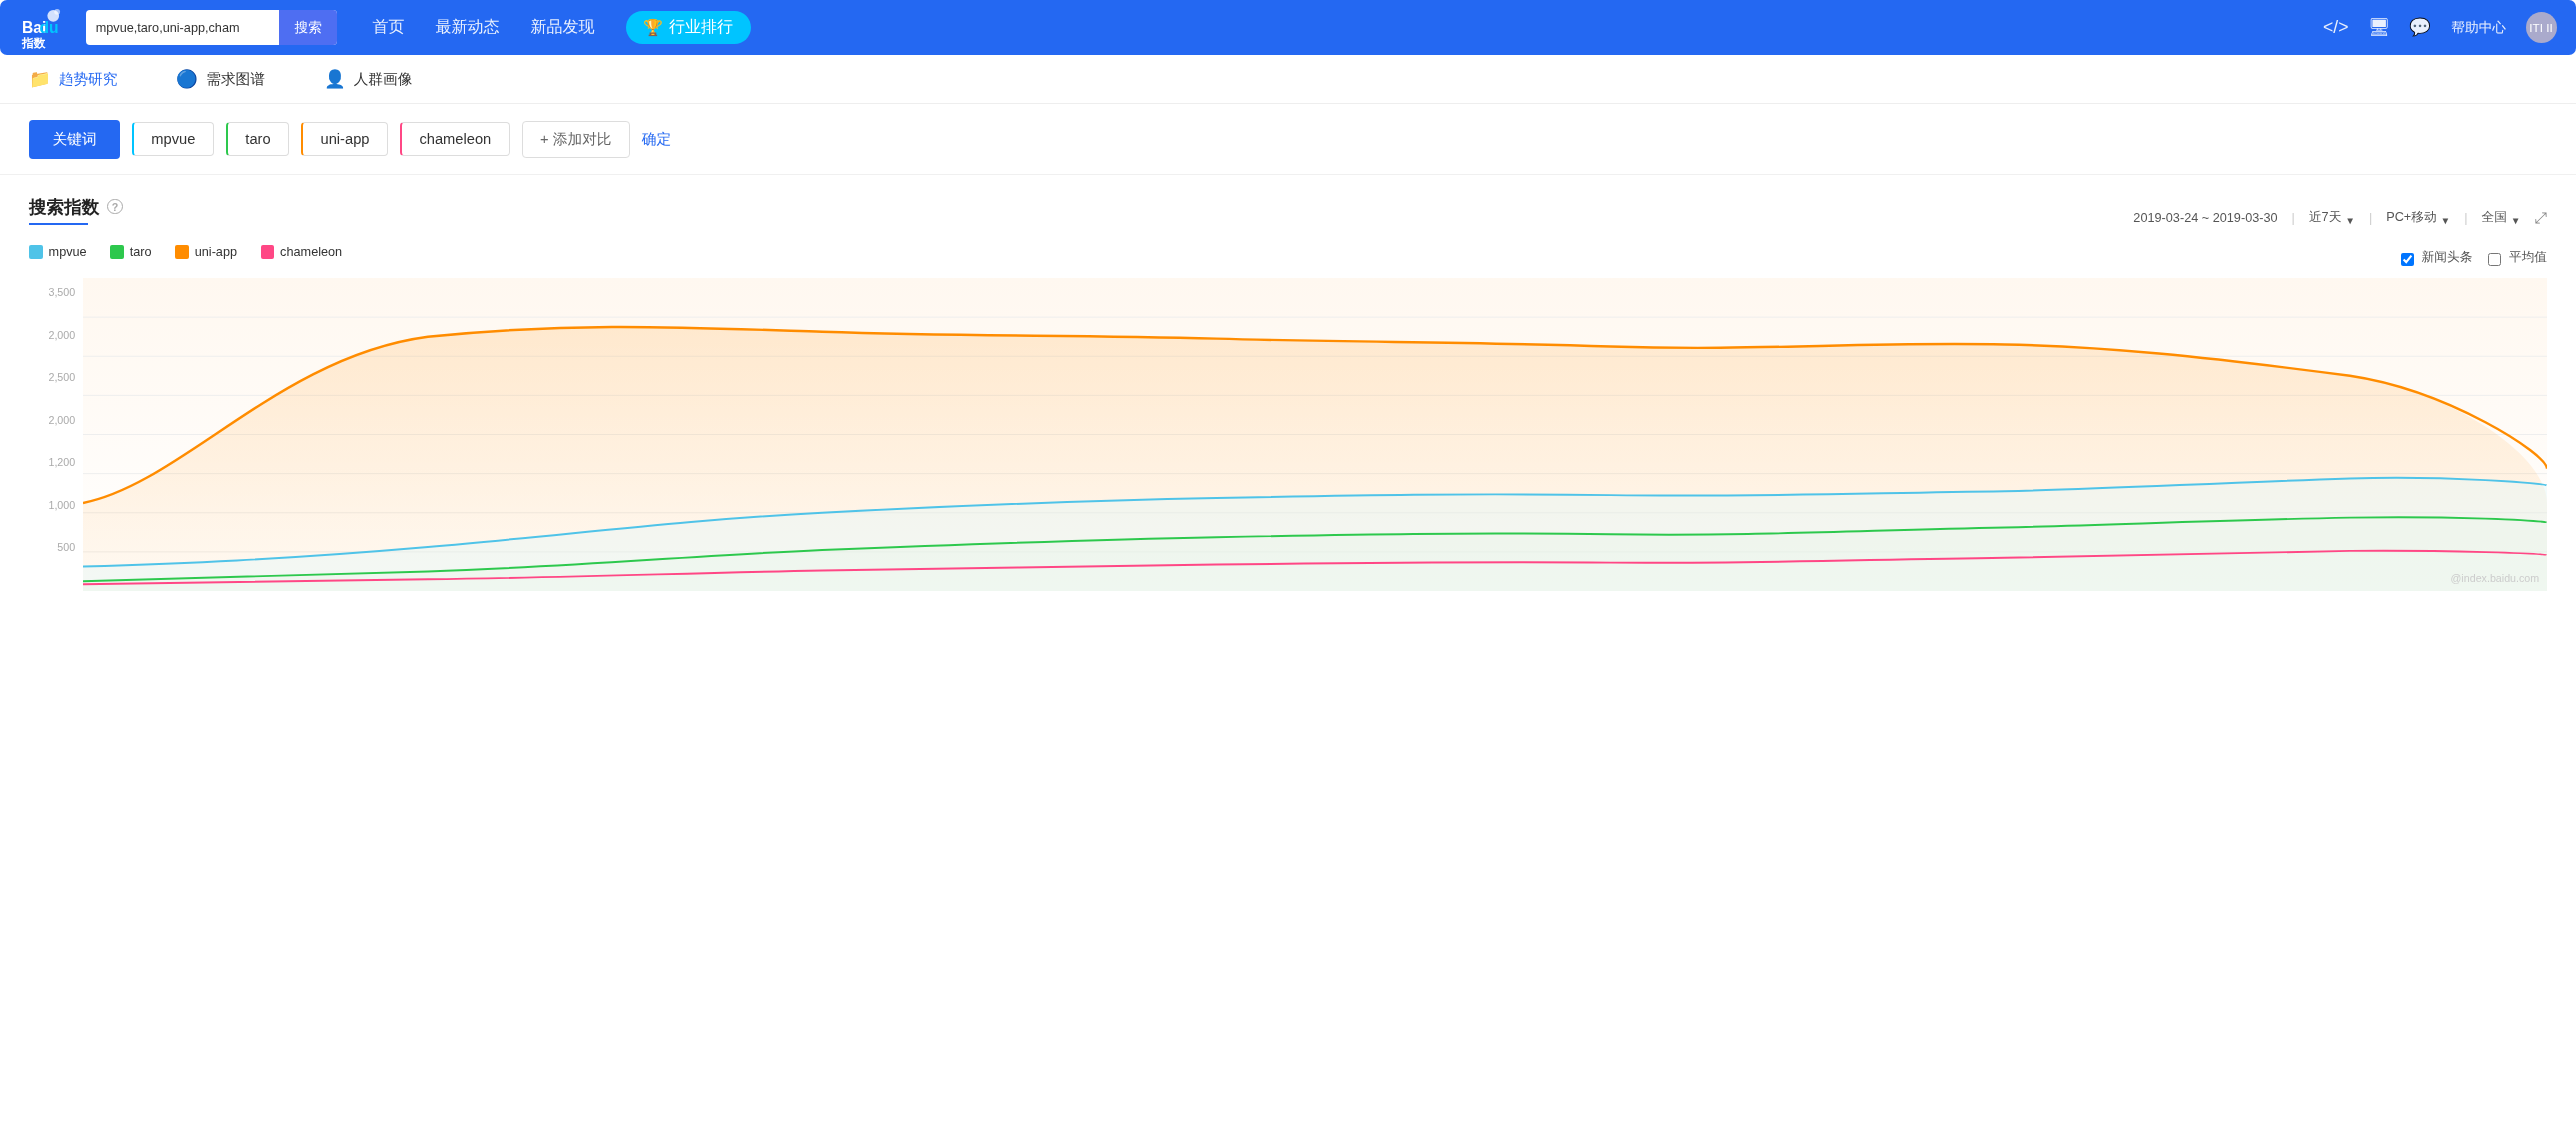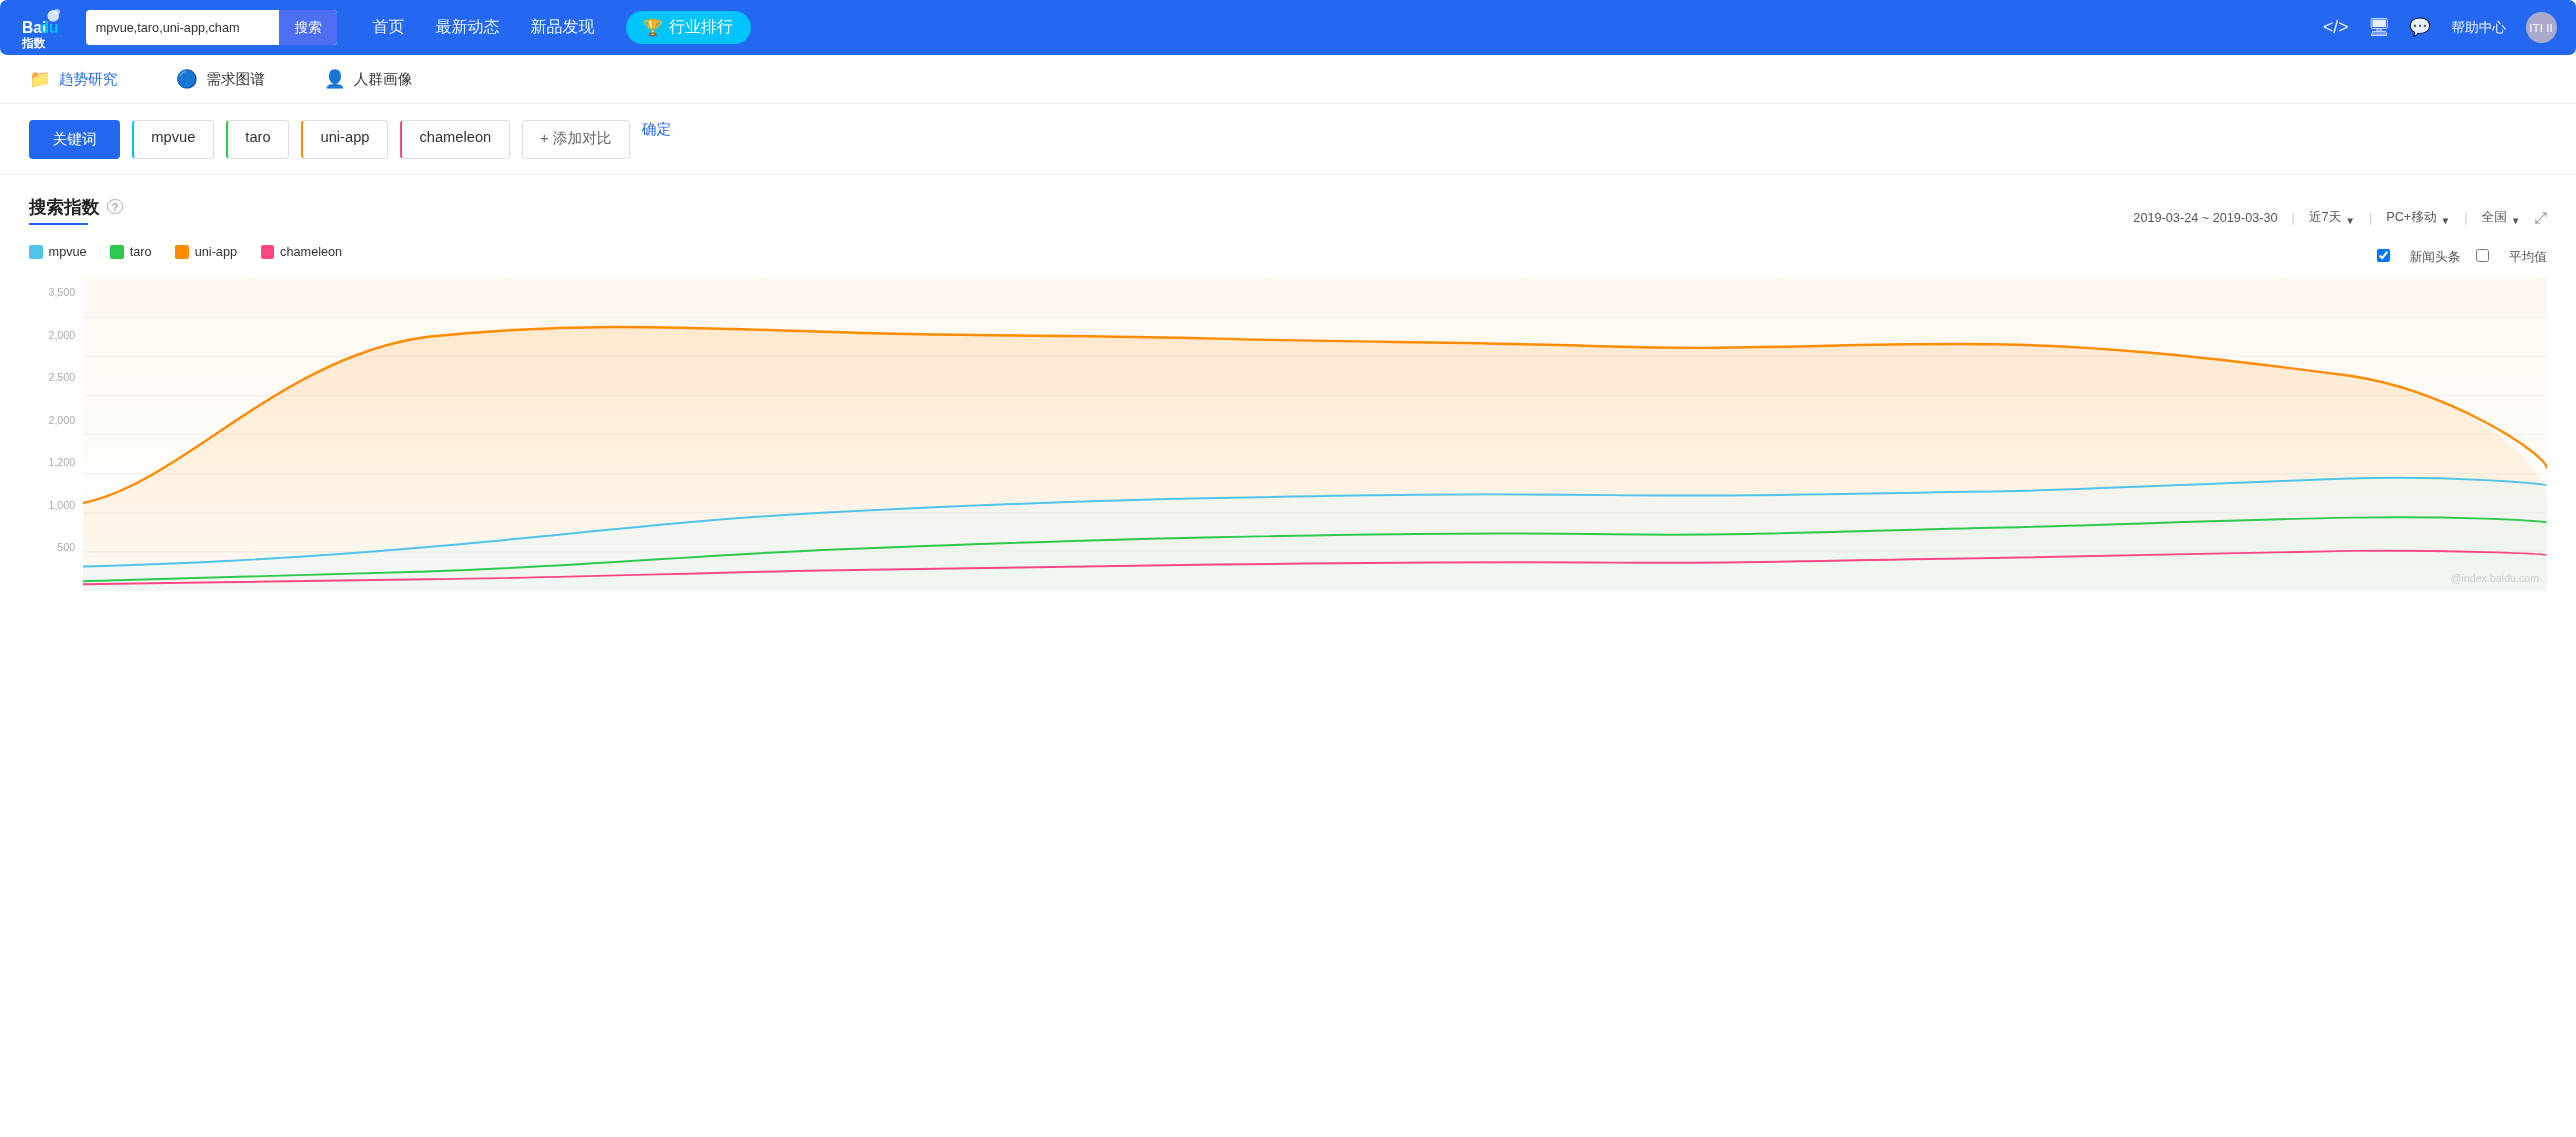--- a/index.html
+++ b/index.html
@@ -126,20 +126,21 @@
       color: #2468f2;
     }
     .sub-nav-icon {
       font-size: 17.6px;
     }
 
     
     .keyword-section {
       padding: 15.6px 29px;
       display: flex;
+      align-items: center;
       gap: 11.7px;
       border-bottom: 1px solid #f0f0f0;
     }
     .kw-label {
       background: #2468f2;
       color: #fff;
       border-radius: 3.9px;
       padding: 9.8px 23.5px;
       font-size: 14.7px;
       cursor: pointer;
@@ -244,22 +245,22 @@
     
     .chart-options {
       display: flex;
       align-items: center;
       gap: 15.6px;
       font-size: 12.7px;
       color: #555;
     }
     .chart-options label {
       display: flex;
-      align-items: flex-start;
-      gap: 20px;
+      align-items: flex-end;
+      gap: 8px;
       cursor: pointer;
     }
 
     .legend-and-options {
       display: flex;
       align-items: center;
       justify-content: space-between;
       margin-bottom: 7.8px;
     }
 

